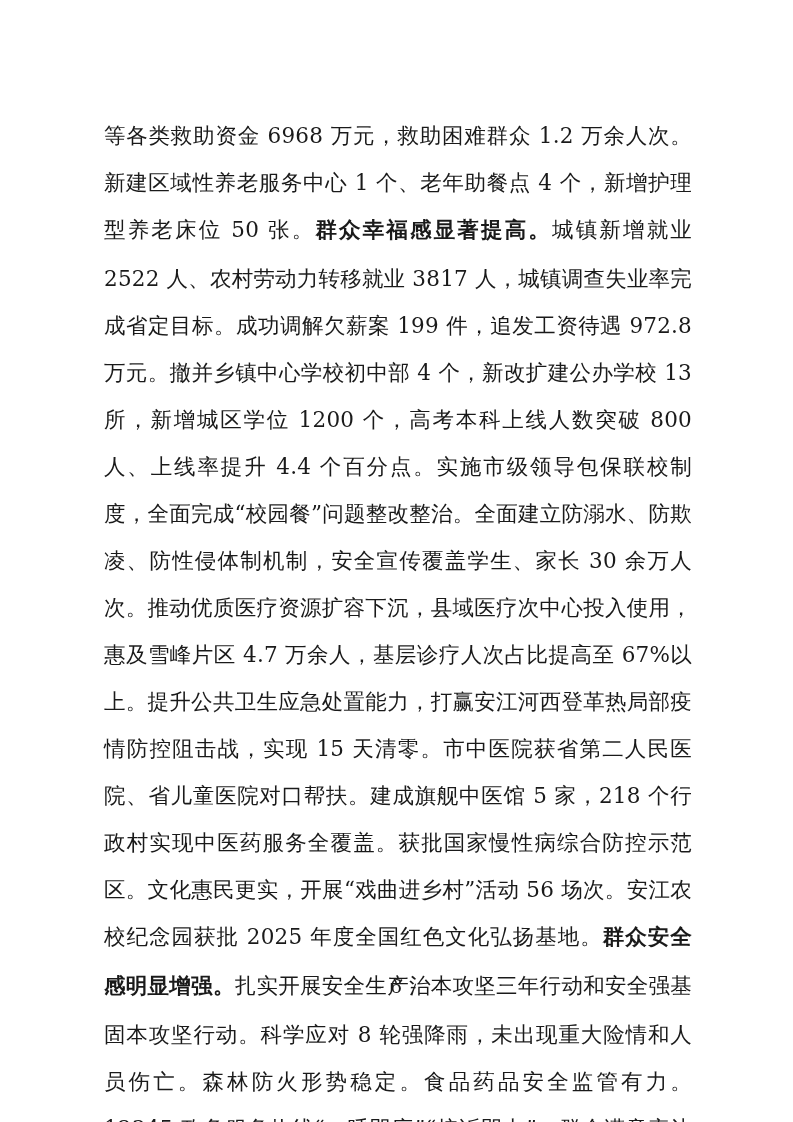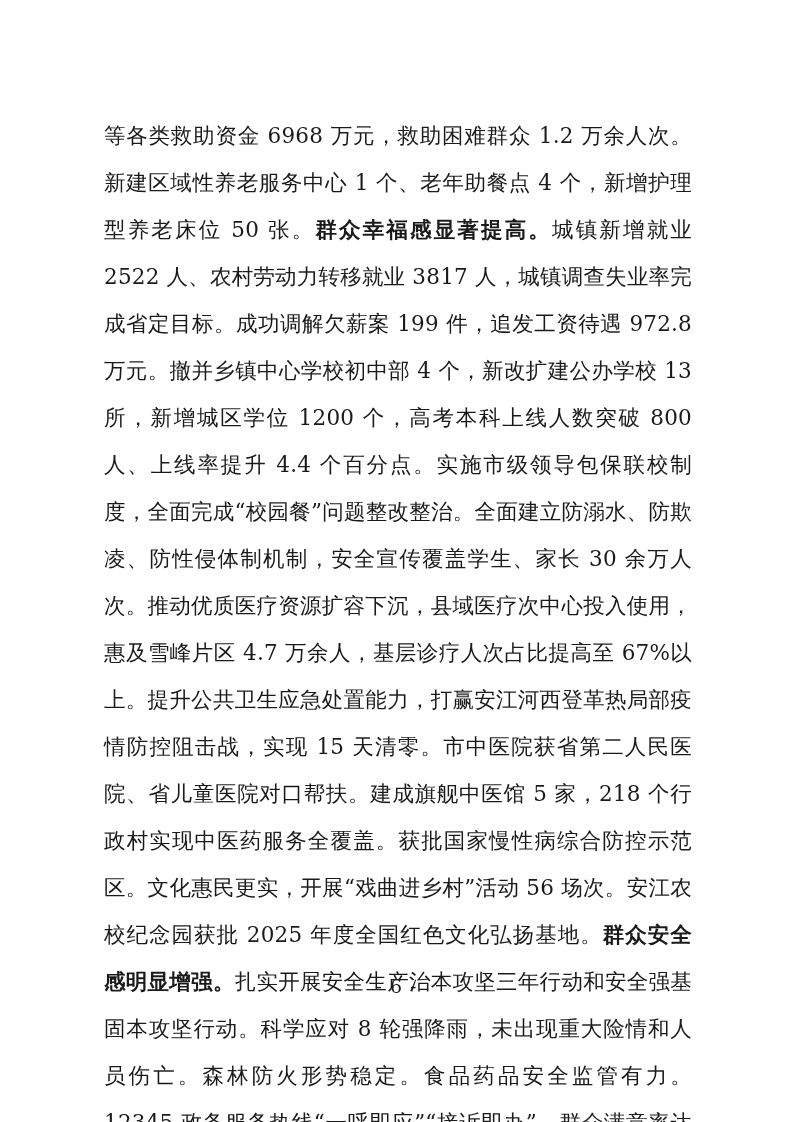--- a/index.html
+++ b/index.html
@@ -32,20 +32,21 @@
     line-height: 47px;
     color: #1a1a1a;
     text-align: justify;
     text-justify: inter-character;
     letter-spacing: 0.2px;
     margin: 0;
     text-indent: 0;
   }
   .body-text b {
     font-weight: 700;
+    font-family: Liberation Mono, monospace;
   }
   .page-number {
     position: absolute;
     left: 0;
     right: 0;
     top: 975px;
     text-align: center;
     font-family: "DejaVu Serif", serif;
     font-size: 19px;
     color: #1a1a1a;

